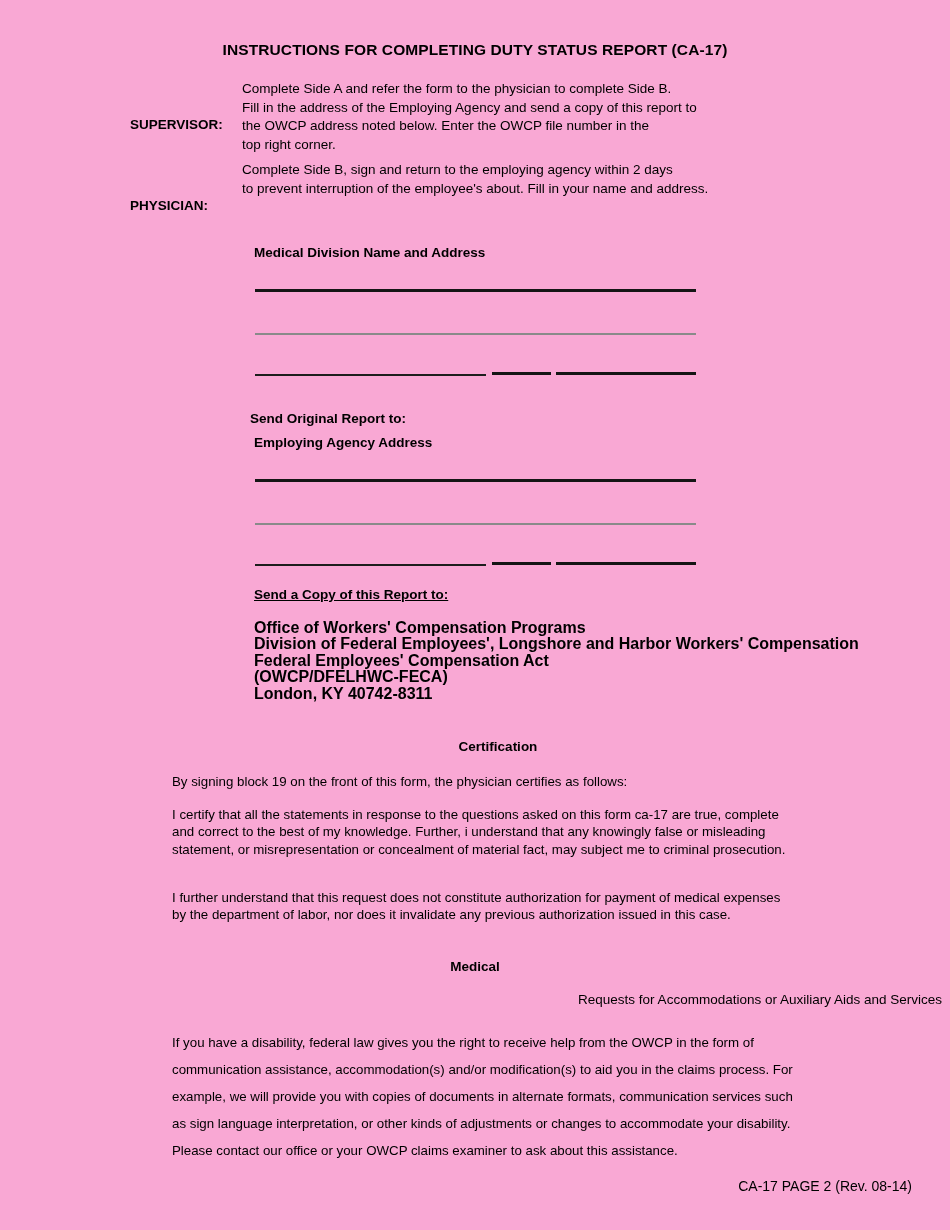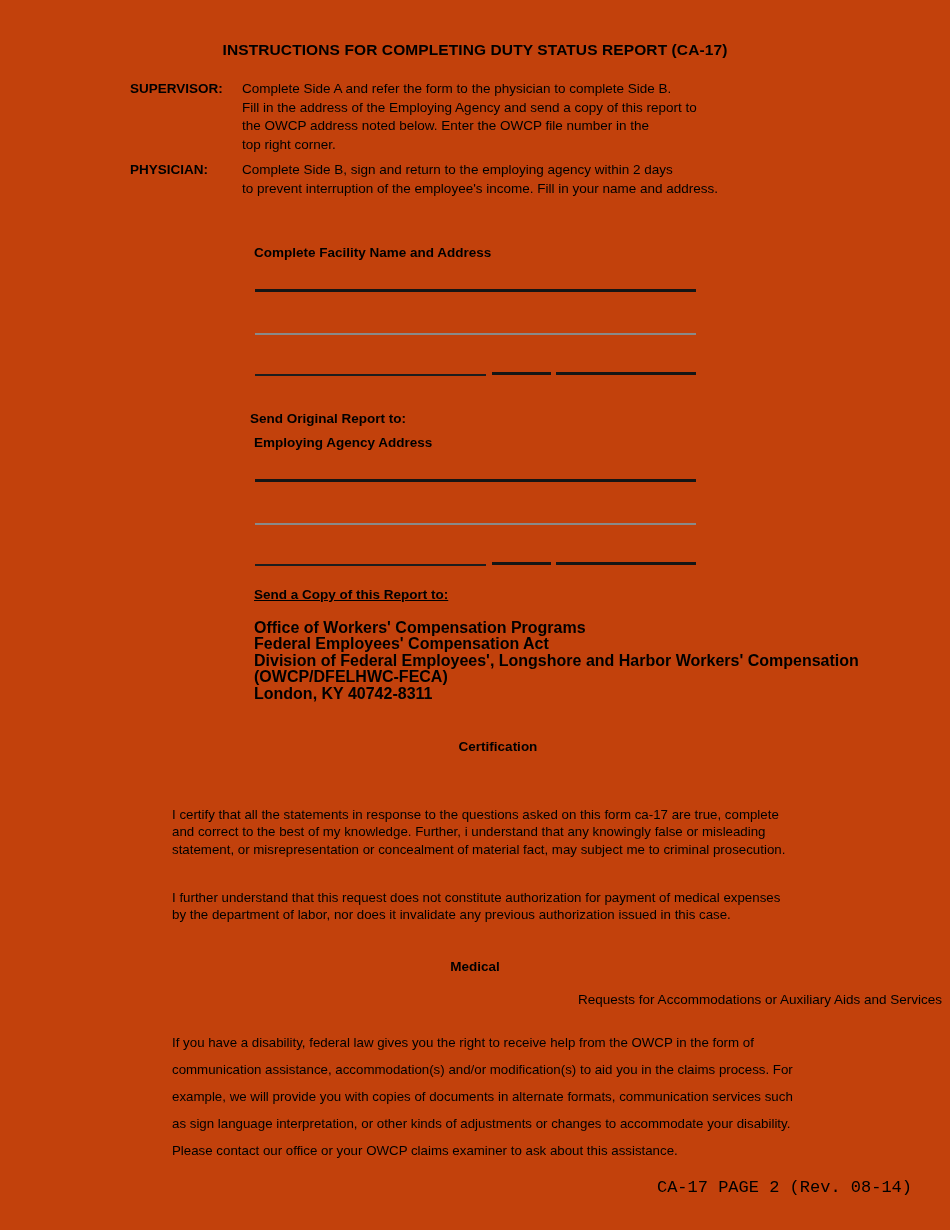--- a/index.html
+++ b/index.html
@@ -10,21 +10,21 @@
   }
   body {
     font-family: "Liberation Sans", sans-serif;
     color: #000000;
     -webkit-font-smoothing: antialiased;
   }
   .page {
     position: relative;
     width: 950px;
     height: 1230px;
-    background: #c2410c;
+    background: #f9a8d4;
     overflow: hidden;
   }
 
   
   .doc-title {
     position: absolute;
     left: 0;
     top: 41px;
     width: 950px;
     text-align: center;
@@ -42,20 +42,21 @@
   .instr-row {
     display: flex;
     align-items: flex-start;
   }
   .instr-label {
     width: 112px;
     flex: 0 0 112px;
     font-size: 13.5px;
     font-weight: bold;
     line-height: 18.5px;
+    margin-top: 36px;
   }
   .instr-lines {
     flex: 1 1 auto;
     font-size: 13.5px;
     line-height: 18.5px;
   }
   .instr-lines div { white-space: nowrap; }
 
   
   .form-section { position: absolute; }
@@ -109,24 +110,23 @@
     line-height: 17.4px;
     text-align: left;
   }
   .para.loose { line-height: 27px; }
 
   
   .footer {
     position: absolute;
     right: 38px;
     top: 1178px;
-    font-size: 17px;
+    font-size: 14px;
     text-align: right;
     white-space: nowrap;
-    font-family: Liberation Mono, monospace;
   }
 </style>
 </head>
 <body>
 
 <div class="page">
 
   <div class="doc-title">INSTRUCTIONS FOR COMPLETING DUTY STATUS REPORT (CA-17)</div>
 
   <div class="instr-block" style="top:80px;">
@@ -139,27 +139,27 @@
         <div>top right corner.</div>
       </div>
     </div>
   </div>
 
   <div class="instr-block" style="top:161px;">
     <div class="instr-row">
       <div class="instr-label">PHYSICIAN:</div>
       <div class="instr-lines">
         <div>Complete Side B, sign and return to the employing agency within 2 days</div>
-        <div>to prevent interruption of the employee's income. Fill in your name and address.</div>
+        <div>to prevent interruption of the employee's about. Fill in your name and address.</div>
       </div>
     </div>
   </div>
 
   <div class="form-section">
-    <div class="form-heading" style="left:254px; top:244px;">Complete Facility Name and Address</div>
+    <div class="form-heading" style="left:254px; top:244px;">Medical Division Name and Address</div>
 
     <div class="rule thick" style="left:255px; top:289px; width:441px;"></div>
     <div class="rule thin" style="left:255px; top:333px; width:441px;"></div>
     <div class="rule mid" style="left:255px; top:374px; width:231px;"></div>
     <div class="rule thick" style="left:492px; top:372px; width:59px;"></div>
     <div class="rule thick" style="left:556px; top:372px; width:140px;"></div>
   </div>
 
   <div class="form-section">
     <div class="form-heading" style="left:250px; top:410px;">Send Original Report to:</div>
@@ -169,28 +169,29 @@
     <div class="rule thin" style="left:255px; top:523px; width:441px;"></div>
     <div class="rule mid" style="left:255px; top:564px; width:231px;"></div>
     <div class="rule thick" style="left:492px; top:562px; width:59px;"></div>
     <div class="rule thick" style="left:556px; top:562px; width:140px;"></div>
   </div>
 
   <div class="form-heading" style="left:254px; top:586px;text-decoration:underline;">Send a Copy of this Report to:</div>
 
   <div class="addr-block" style="top:620px;">
     <div>Office of Workers' Compensation Programs</div>
+    <div>Division of Federal Employees', Longshore and Harbor Workers' Compensation</div>
     <div>Federal Employees' Compensation Act</div>
-    <div>Division of Federal Employees', Longshore and Harbor Workers' Compensation</div>
     <div>(OWCP/DFELHWC-FECA)</div>
     <div>London, KY  40742-8311</div>
   </div>
 
   <div class="section-heading" style="top:739px;margin-left:23px;">Certification</div>
 
+  <div class="para" style="top:773px;">By signing block 19 on the front of this form, the physician certifies as follows:</div>
 
   <div class="para" style="top:806px;">I certify that all the statements in response to the questions asked on this form ca-17 are true, complete and correct to the best of my knowledge. Further, i understand that any knowingly false or misleading statement, or misrepresentation or concealment of material fact, may subject me to criminal prosecution.</div>
 
   <div class="para" style="top:889px;">I further understand that this request does not constitute authorization for payment of medical expenses by the department of labor, nor does it invalidate any previous authorization issued in this case.</div>
 
   <div class="section-heading" style="top:959px;">Medical</div>
 
   <div class="centered-line" style="top:992px;">Requests for Accommodations or Auxiliary Aids and Services</div>
 
   <div class="para loose" style="top:1029px;">If you have a disability, federal law gives you the right to receive help from the OWCP in the form of communication assistance, accommodation(s) and/or modification(s) to aid you in the claims process.  For example, we will provide you with copies of documents in alternate formats, communication services such as sign language interpretation, or other kinds of adjustments or changes to accommodate your disability.  Please contact our office or your OWCP claims examiner to ask about this assistance.</div>

